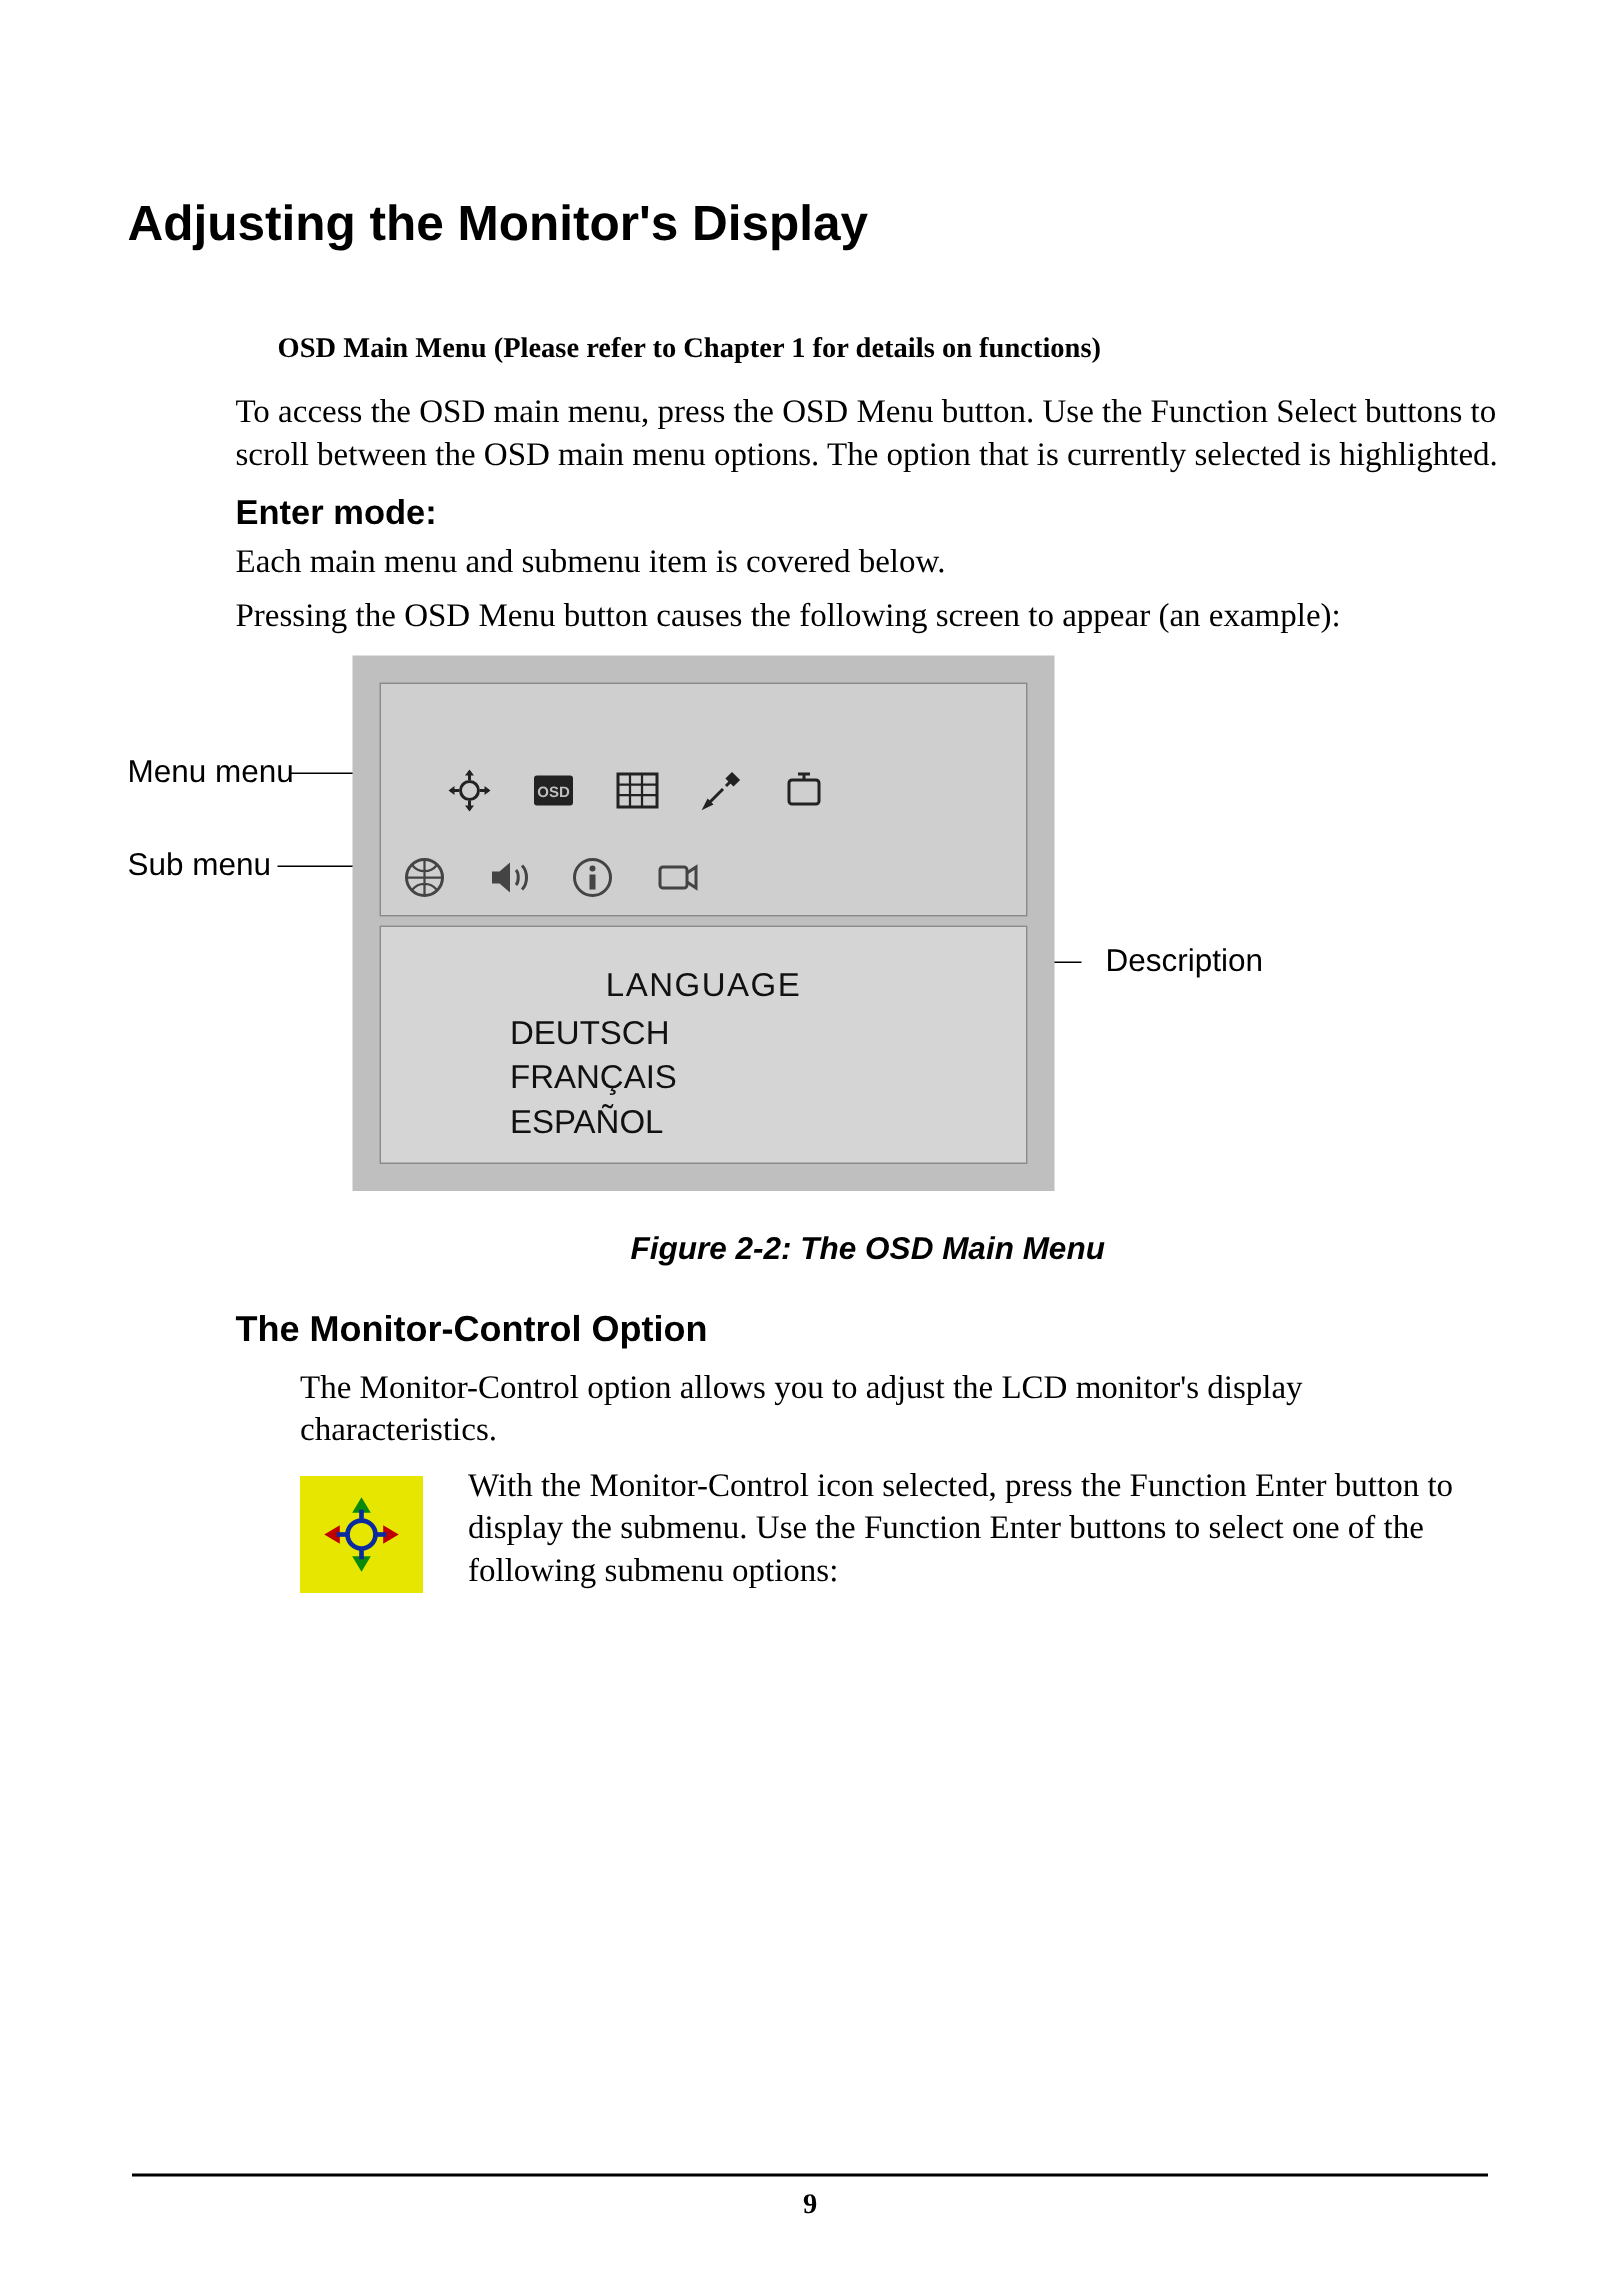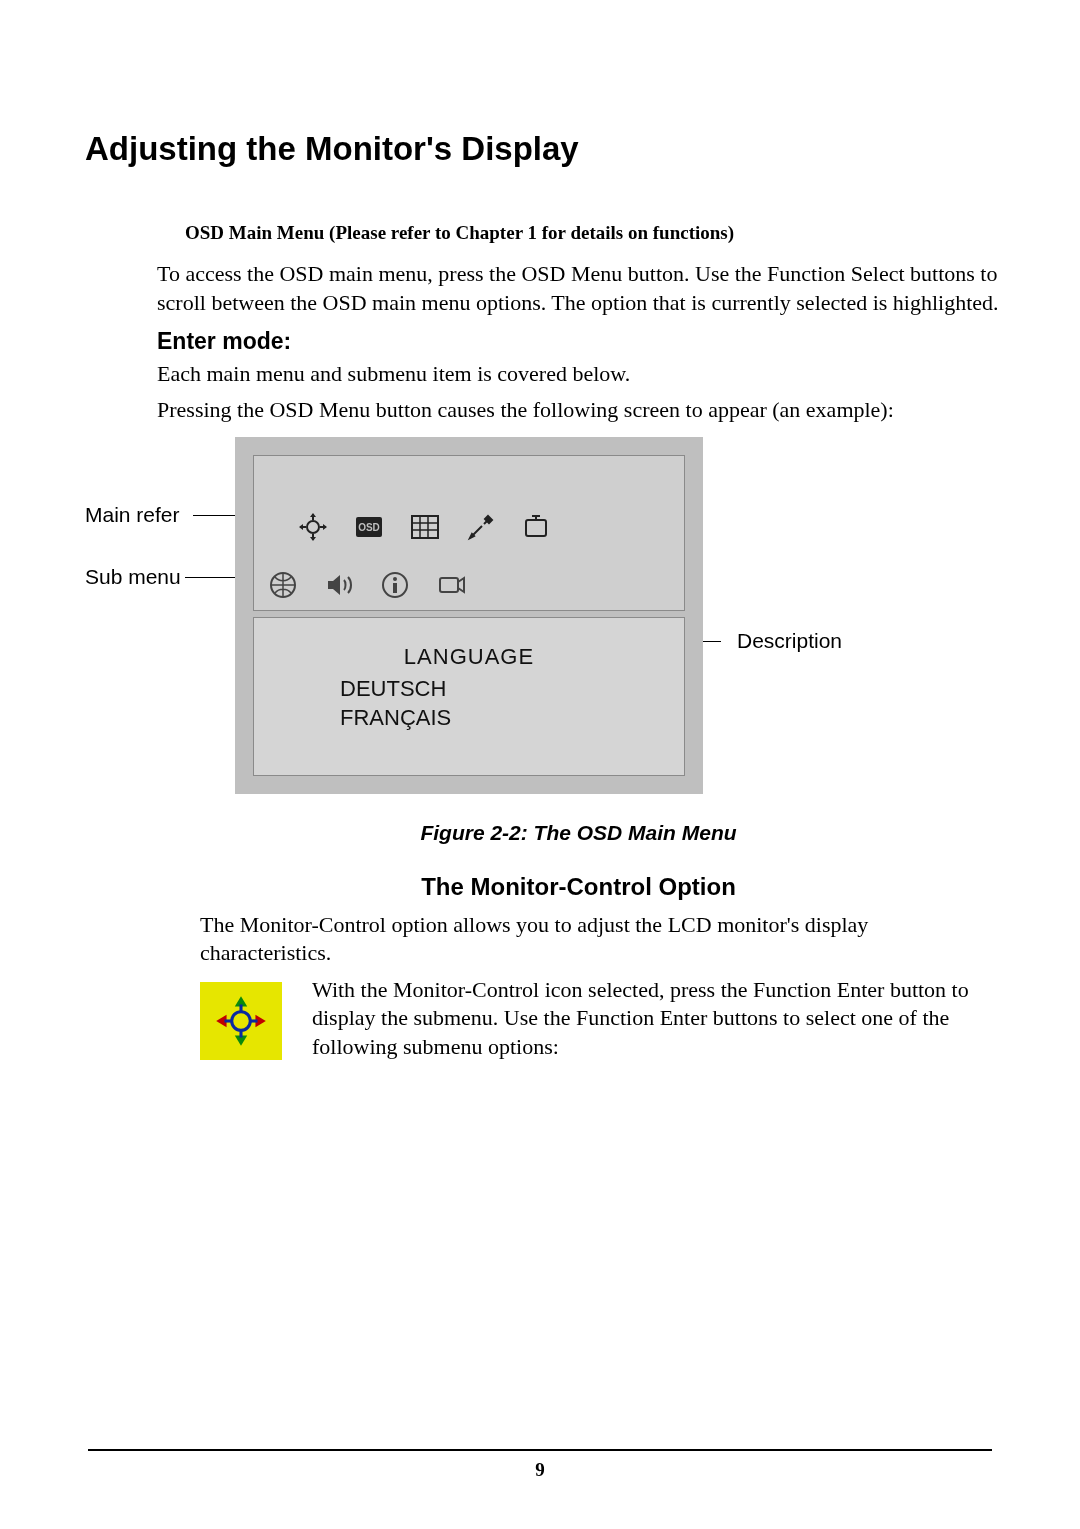--- a/index.html
+++ b/index.html
@@ -46,21 +46,20 @@
     margin-top: 10px;
     margin-bottom: 4px;
   }
   .h4 {
     font-family: Arial, Helvetica, sans-serif;
     font-weight: bold;
     font-size: 24px;
     margin-left: 72px;
     margin-top: 28px;
     margin-bottom: 10px;
-    text-align: center;
   }
   .figure-block {
     margin-top: 12px;
     margin-left: 0;
     position: relative;
     height: 370px;
   }
   .callout-left {
     position: absolute;
     font-size: 21px;
@@ -164,21 +163,21 @@
     margin-top: 10px;
   }
   .mc-intro {
     font-size: 22px;
     line-height: 1.3;
     margin-bottom: 8px;
   }
   .mc-row {
     display: flex;
     gap: 30px;
-    align-items: center;
+    align-items: flex-end;
   }
   .mc-icon-box {
     width: 82px;
     height: 78px;
     background: #e6e600;
     display: flex;
     align-items: center;
     justify-content: center;
     flex-shrink: 0;
     margin-top: 4px;
@@ -214,21 +213,21 @@
 
   <div class="h2">OSD Main Menu (Please refer to Chapter 1 for details on functions)</div>
   <div class="para">To access the OSD main menu, press the OSD Menu button. Use the Function Select buttons to scroll between the OSD main menu options. The option that is currently selected is highlighted.</div>
 
   <div class="h3">Enter mode:</div>
   <div class="para">Each main menu and submenu item is covered below.</div>
   <div class="para">Pressing the OSD Menu button causes the following screen to appear (an example):</div>
 
   <div class="figure-block">
 
-    <div class="callout-left" style="left:0; top:66px;">Main refer</div>
+    <div class="callout-left" style="left:0; top:66px;">Menu menu</div>
     <div class="line" style="left:108px; top:78px; width:104px;"></div>
 
     <div class="callout-left" style="left:0; top:128px;">Sub menu</div>
     <div class="line" style="left:100px; top:140px; width:74px;"></div>
 
     <div class="callout-right" style="left:652px; top:192px;">Description</div>
     <div class="line" style="left:460px; top:204px; width:176px;"></div>
 
     <div class="osd-box">
       <div class="osd-inner">
@@ -301,20 +300,21 @@
                 </g>
               </svg>
           </span>
         </div>
       </div>
       <div class="osd-lower">
         <div class="lang-title">LANGUAGE</div>
         <div class="lang-list">
           <div class="lang-item">DEUTSCH</div>
           <div class="lang-item">FRANÇAIS</div>
+          <div class="lang-item">ESPAÑOL</div>
         </div>
       </div>
     </div>
   </div>
 
   <div class="fig-caption">Figure 2-2: The OSD Main Menu</div>
 
   <div class="h4">The Monitor-Control Option</div>
 
   <div class="mc-section">

